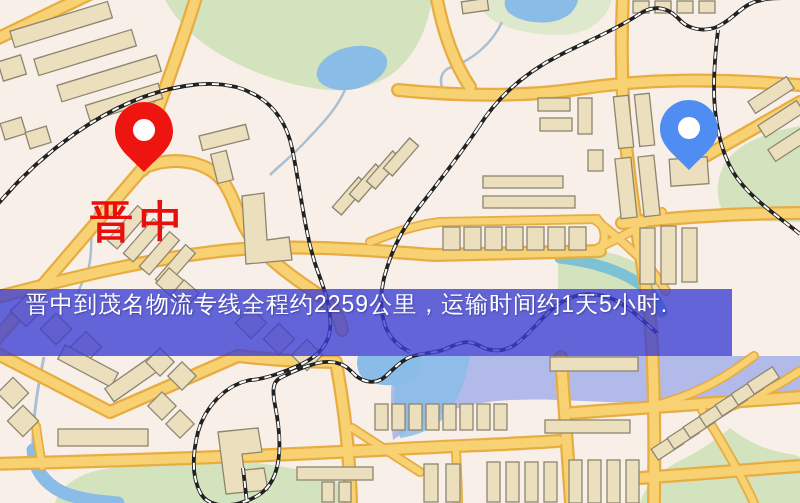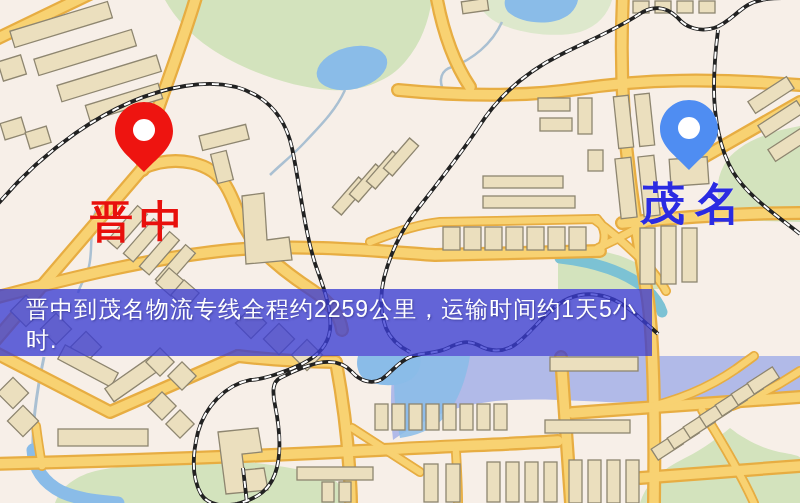--- a/index.html
+++ b/index.html
@@ -3,22 +3,22 @@
 <meta charset="utf-8">
 <style>
   html,body{margin:0;padding:0;}
   body{font-family:"Liberation Sans","DejaVu Sans",sans-serif;}
   .stage{position:relative;width:800px;height:503px;overflow:hidden;background:#f7efe8;}
   .stage svg{position:absolute;left:0;top:0;}
   .marker-label{position:absolute;font-weight:bold;white-space:nowrap;
     text-shadow:0 0 2px rgba(255,255,255,.5);}
   .label-origin{left:90px;top:174px;font-size:43px;letter-spacing:7px;margin-top:19px;}
   .label-dest{left:640px;top:174px;font-size:45px;letter-spacing:10px;}
-  .banner{position:absolute;left:0;top:289px;width:652px;height:67px;
-    display:flex;align-items:flex-end;}
+  .banner{position:absolute;left:0;top:289px;width:732px;height:67px;
+    display:flex;align-items:flex-start;}
   .banner-text{padding-left:26px;font-size:23px;font-weight:500;
     letter-spacing:1px;text-shadow:1px 1px 2px rgba(40,40,120,.55);}
 </style>
 </head>
 <body>
 
 <div class="stage">
 
   <svg width="800" height="503" viewBox="0 0 800 503">
 
@@ -253,19 +253,18 @@
     </g>
 
     <g>
       <path d="M689,100 C673,100 660,113 660,129 C660,146 676,156 689,170 C702,156 718,146 718,129 C718,113 705,100 689,100 Z" fill="#4f8df2"></path>
       <circle cx="689" cy="128" r="11" fill="#ffffff"></circle>
     </g>
   </svg>
 
   <div class="marker-label label-origin" style="color: rgb(232, 16, 12);">晋中</div>
 
-  <div class="marker-label label-dest" style="color: rgb(43, 43, 226);">茂名</div>
 
   <div class="banner" style="background: rgba(58, 60, 210, 0.78);">
     <div class="banner-text" style="color: rgb(255, 255, 255);">晋中到茂名物流专线全程约2259公里，运输时间约1天5小时.</div>
   </div>
 
 </div>
 
 </body></html>

